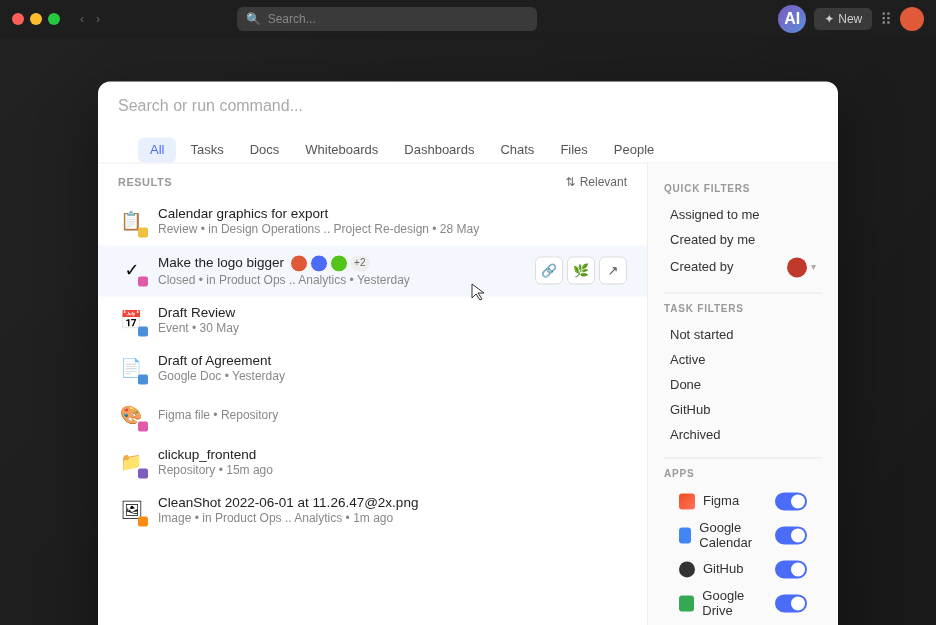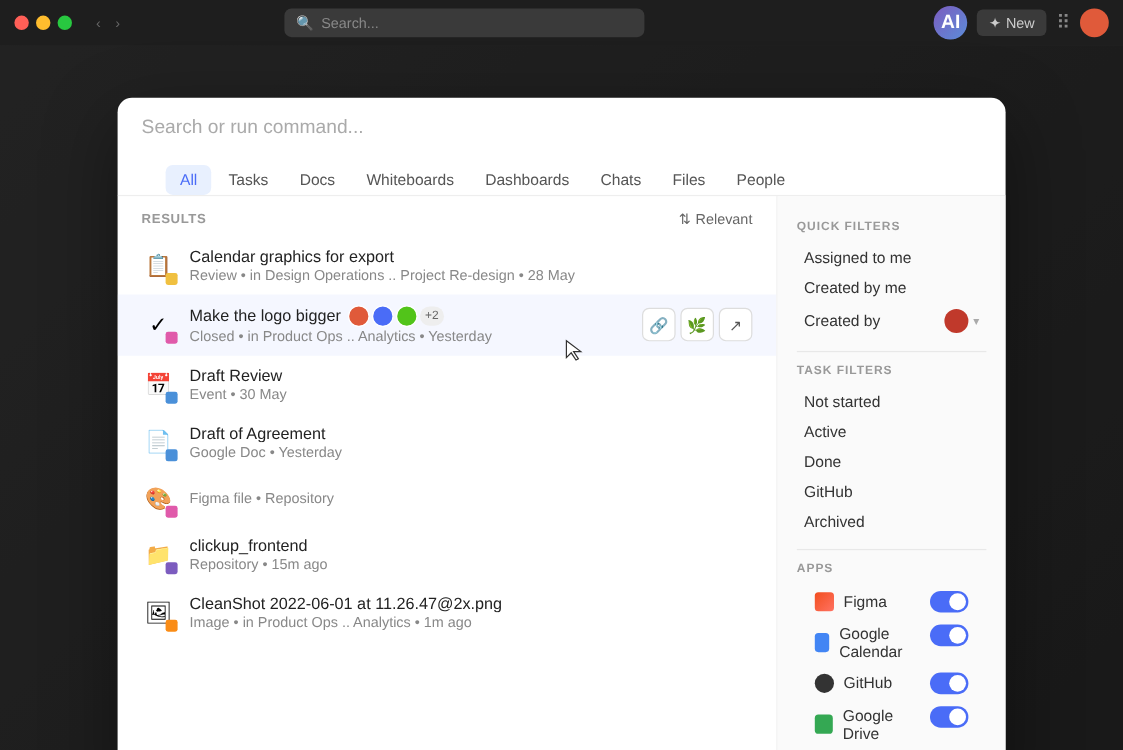--- a/index.html
+++ b/index.html
@@ -307,20 +307,21 @@
 
     .filter-divider {
       border: none;
       border-top: 1px solid #e8e8e8;
       margin: 10px 0;
     }
 
     
     .toggle-row {
       display: flex;
+      align-items: center;
       justify-content: space-between;
       padding: 5px 15px;
     }
     .toggle-label {
       font-size: 13px;
       color: #333;
       display: flex; align-items: center; gap: 8px;
     }
     .app-dot {
       width: 16px; height: 16px;

